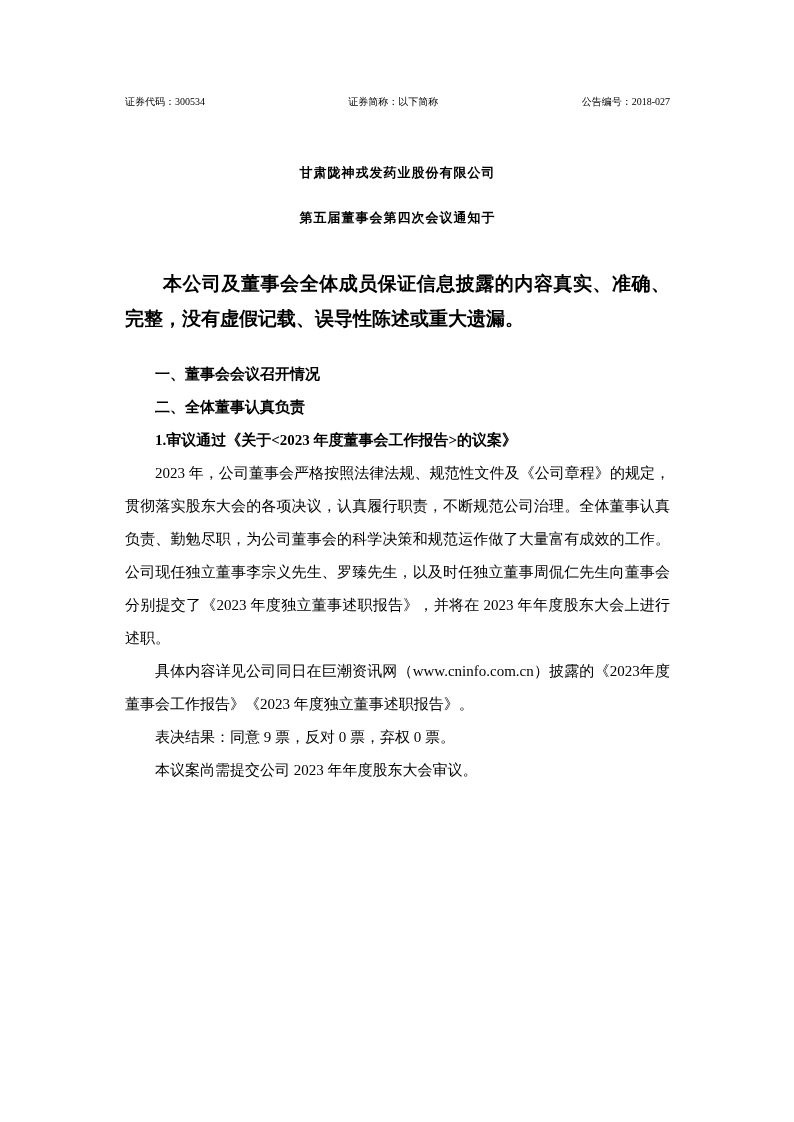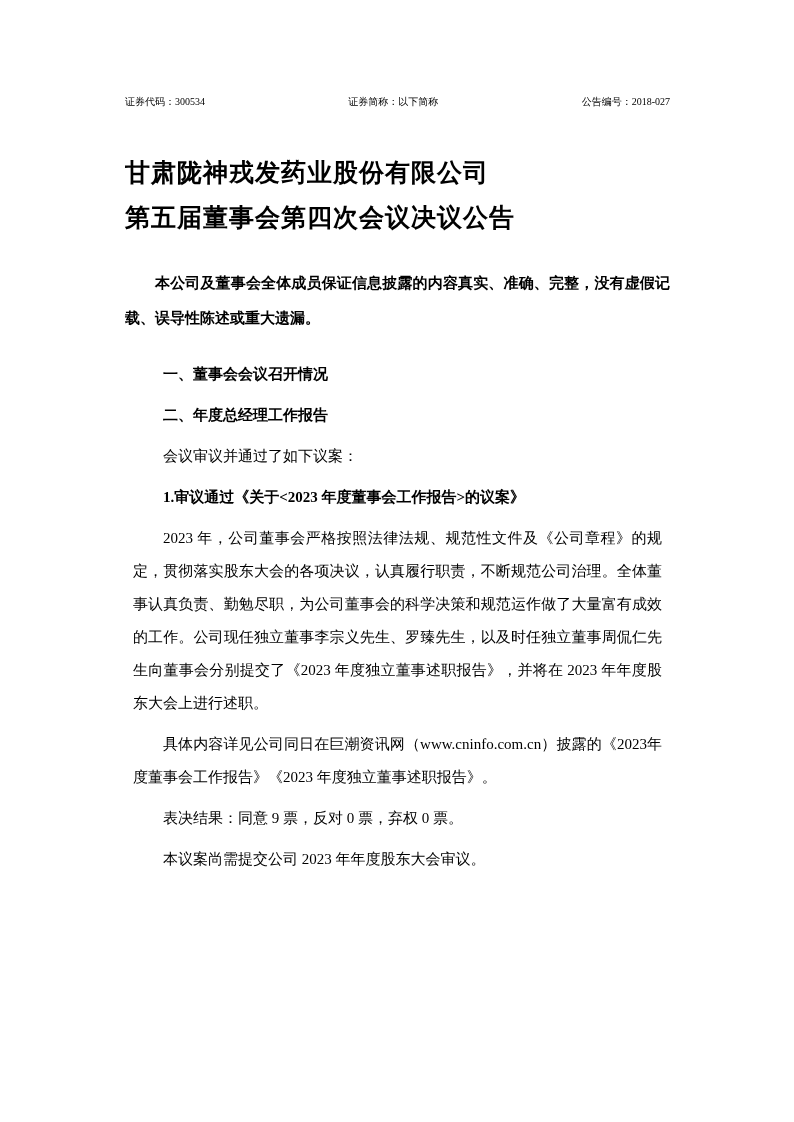--- a/index.html
+++ b/index.html
@@ -24,39 +24,40 @@
   }
   .doc-header {
     display: flex;
     justify-content: space-between;
     align-items: baseline;
     font-size: 10px;
     line-height: 20px;
     white-space: nowrap;
   }
   .doc-title {
+    text-align: center;
     font-weight: bold;
-    font-size: 25px;
+    font-size: 13px;
     line-height: 45px;
     letter-spacing: 1px;
     margin-top: 38px;
   }
   .disclaimer {
     margin-top: 26px;
     font-weight: bold;
-    font-size: 15px;
+    font-size: 19px;
     line-height: 35px;
     text-align: justify;
     text-indent: 2em;
   }
   .body-blocks {
     margin-top: 22px;
   }
   .body-blocks p {
-    margin: 8px;
+    margin: 0;
     font-size: 15px;
     line-height: 33px;
     text-align: justify;
     text-indent: 2em;
   }
   .body-blocks p.heading,
   .body-blocks p.item-title {
     font-weight: bold;
     text-align: left;
   }
@@ -67,29 +68,28 @@
 <div class="page">
 
   <div class="doc-header">
     <span>证券代码：300534</span>
     <span>证券简称：以下简称</span>
     <span>公告编号：2018-027</span>
   </div>
 
   <div class="doc-title">
     <div>甘肃陇神戎发药业股份有限公司</div>
-    <div>第五届董事会第四次会议决议公告</div>
+    <div>第五届董事会第四次会议通知于</div>
   </div>
 
   <p class="disclaimer">本公司及董事会全体成员保证信息披露的内容真实、准确、完整，没有虚假记载、误导性陈述或重大遗漏。</p>
 
   <div class="body-blocks">
     <p class="heading">一、董事会会议召开情况</p>
-    <p class="heading">二、年度总经理工作报告</p>
-    <p class="paragraph">会议审议并通过了如下议案：</p>
+    <p class="heading">二、全体董事认真负责</p>
     <p class="item-title">1.审议通过《关于&lt;2023 年度董事会工作报告&gt;的议案》</p>
     <p class="paragraph">2023 年，公司董事会严格按照法律法规、规范性文件及《公司章程》的规定，贯彻落实股东大会的各项决议，认真履行职责，不断规范公司治理。全体董事认真负责、勤勉尽职，为公司董事会的科学决策和规范运作做了大量富有成效的工作。公司现任独立董事李宗义先生、罗臻先生，以及时任独立董事周侃仁先生向董事会分别提交了《2023 年度独立董事述职报告》，并将在 2023 年年度股东大会上进行述职。</p>
     <p class="paragraph">具体内容详见公司同日在巨潮资讯网（www.cninfo.com.cn）披露的《2023年度董事会工作报告》《2023 年度独立董事述职报告》。</p>
     <p class="paragraph">表决结果：同意 9 票，反对 0 票，弃权 0 票。</p>
     <p class="paragraph">本议案尚需提交公司 2023 年年度股东大会审议。</p>
   </div>
 
 </div>
 
 </body></html>

